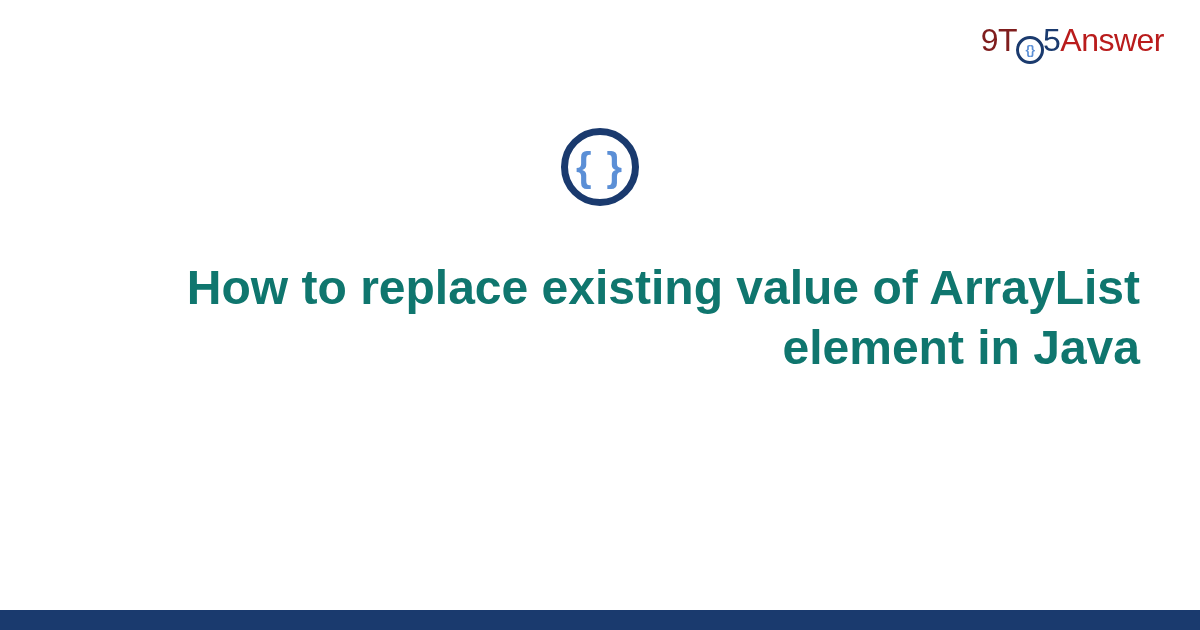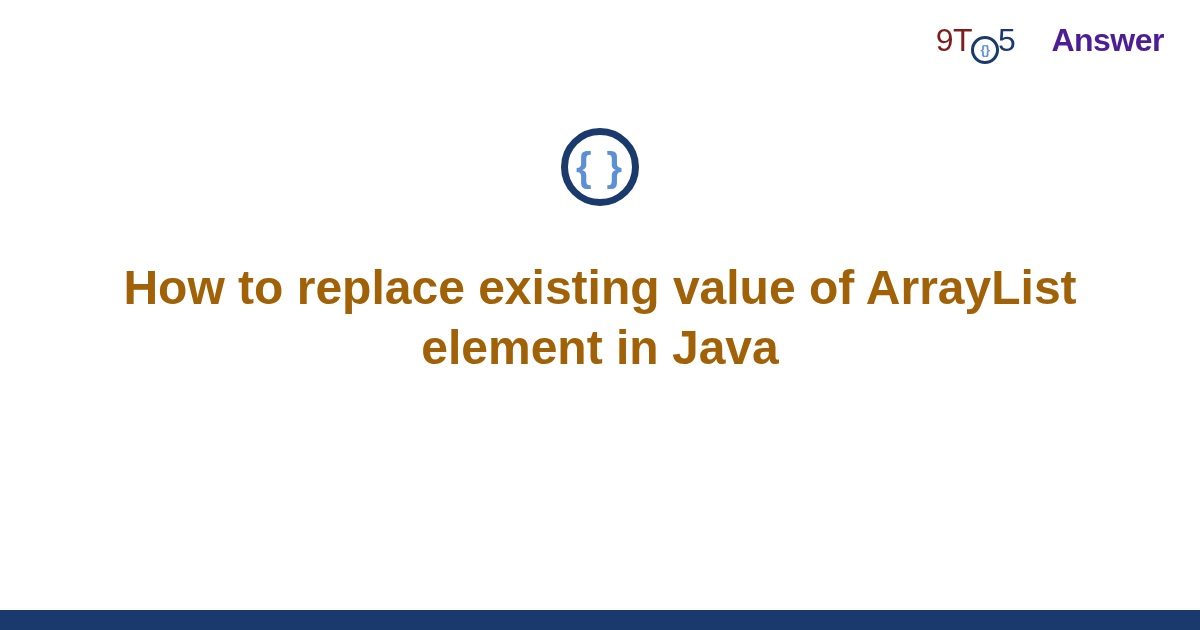--- a/index.html
+++ b/index.html
@@ -44,23 +44,22 @@
       color: #5b8fd6;
       font-size: 13px;
       font-weight: 700;
       line-height: 1;
     }
     .logo .five {
       color: #1a3a6e;
       font-weight: 500;
     }
     .logo .answer {
-      color: #4c1d95;
-      font-weight: 700;
-      margin-left: 36px;
+      color: #b91c1c;
+      font-weight: 400;
     }
     .center-icon {
       position: absolute;
       top: 128px;
       left: 50%;
       transform: translateX(-50%);
       width: 78px;
       height: 78px;
       border: 7px solid #1a3a6e;
       border-radius: 50%;
@@ -74,25 +73,25 @@
       font-weight: 700;
       line-height: 1;
       letter-spacing: 2px;
       font-family: Arial, sans-serif;
     }
     .title {
       position: absolute;
       top: 258px;
       left: 0;
       right: 0;
-      text-align: center;
+      text-align: right;
       padding: 0 60px;
       font-size: 48px;
       font-weight: 700;
-      color: #a16207;
+      color: #0f766e;
       line-height: 1.25;
     }
     .footer-bar {
       position: absolute;
       bottom: 0;
       left: 0;
       right: 0;
       height: 20px;
       background: #1a3a6e;
     }

